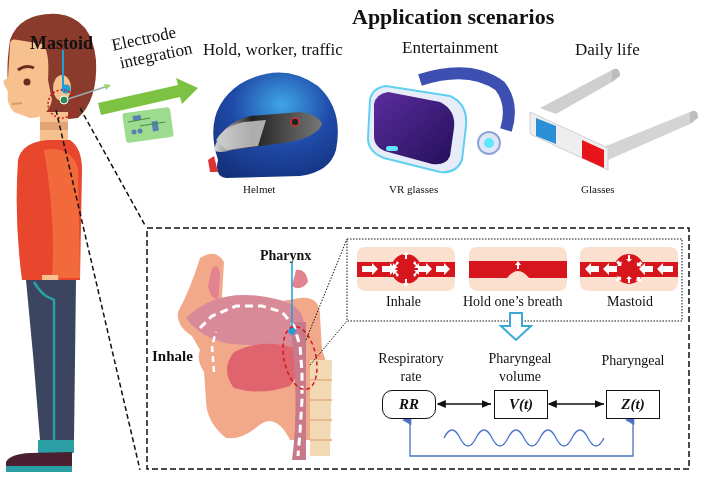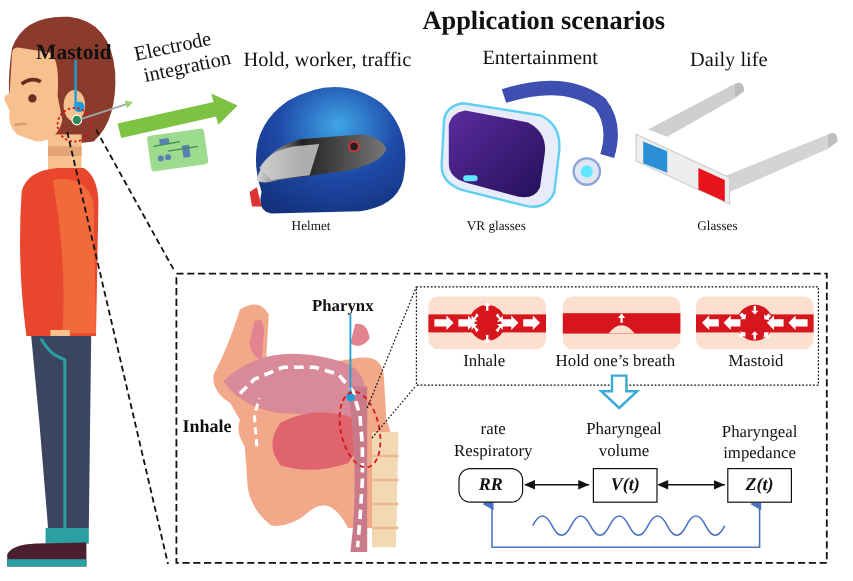--- a/index.html
+++ b/index.html
@@ -220,27 +220,26 @@
 <div class="abs lbl" style="left:581px; top:183px;">Glasses</div>
 
 <div class="abs pharynx">Pharynx</div>
 <div class="abs inhale-main">Inhale</div>
 
 <div class="abs sm" style="left:386px; top:294px;">Inhale</div>
 <div class="abs sm" style="left:463px; top:294px;">Hold one’s breath</div>
 <div class="abs sm" style="left:607px; top:294px;">Mastoid</div>
 
 <div class="abs sm" style="left:371px; top:350px; text-align:center; width:80px; line-height:18px;">
+  <div>Respiratory</div>
   <div>rate</div>
-  <div>Respiratory</div>
 </div>
 <div class="abs sm" style="left:480px; top:350px; text-align:center; width:80px; line-height:18px;">
   <div>Pharyngeal</div>
   <div>volume</div>
 </div>
 <div class="abs sm" style="left:590px; top:352px; text-align:center; width:86px; line-height:18px;">
   <div>Pharyngeal</div>
-  <div>impedance</div>
 </div>
 
 <div class="abs box" style="left:382px; top:390px; width:52px;border-radius:10px;">RR</div>
 <div class="abs box" style="left:494px; top:390px; width:52px;">V(t)</div>
 <div class="abs box" style="left:606px; top:390px; width:52px;">Z(t)</div>
 
 </body></html>

